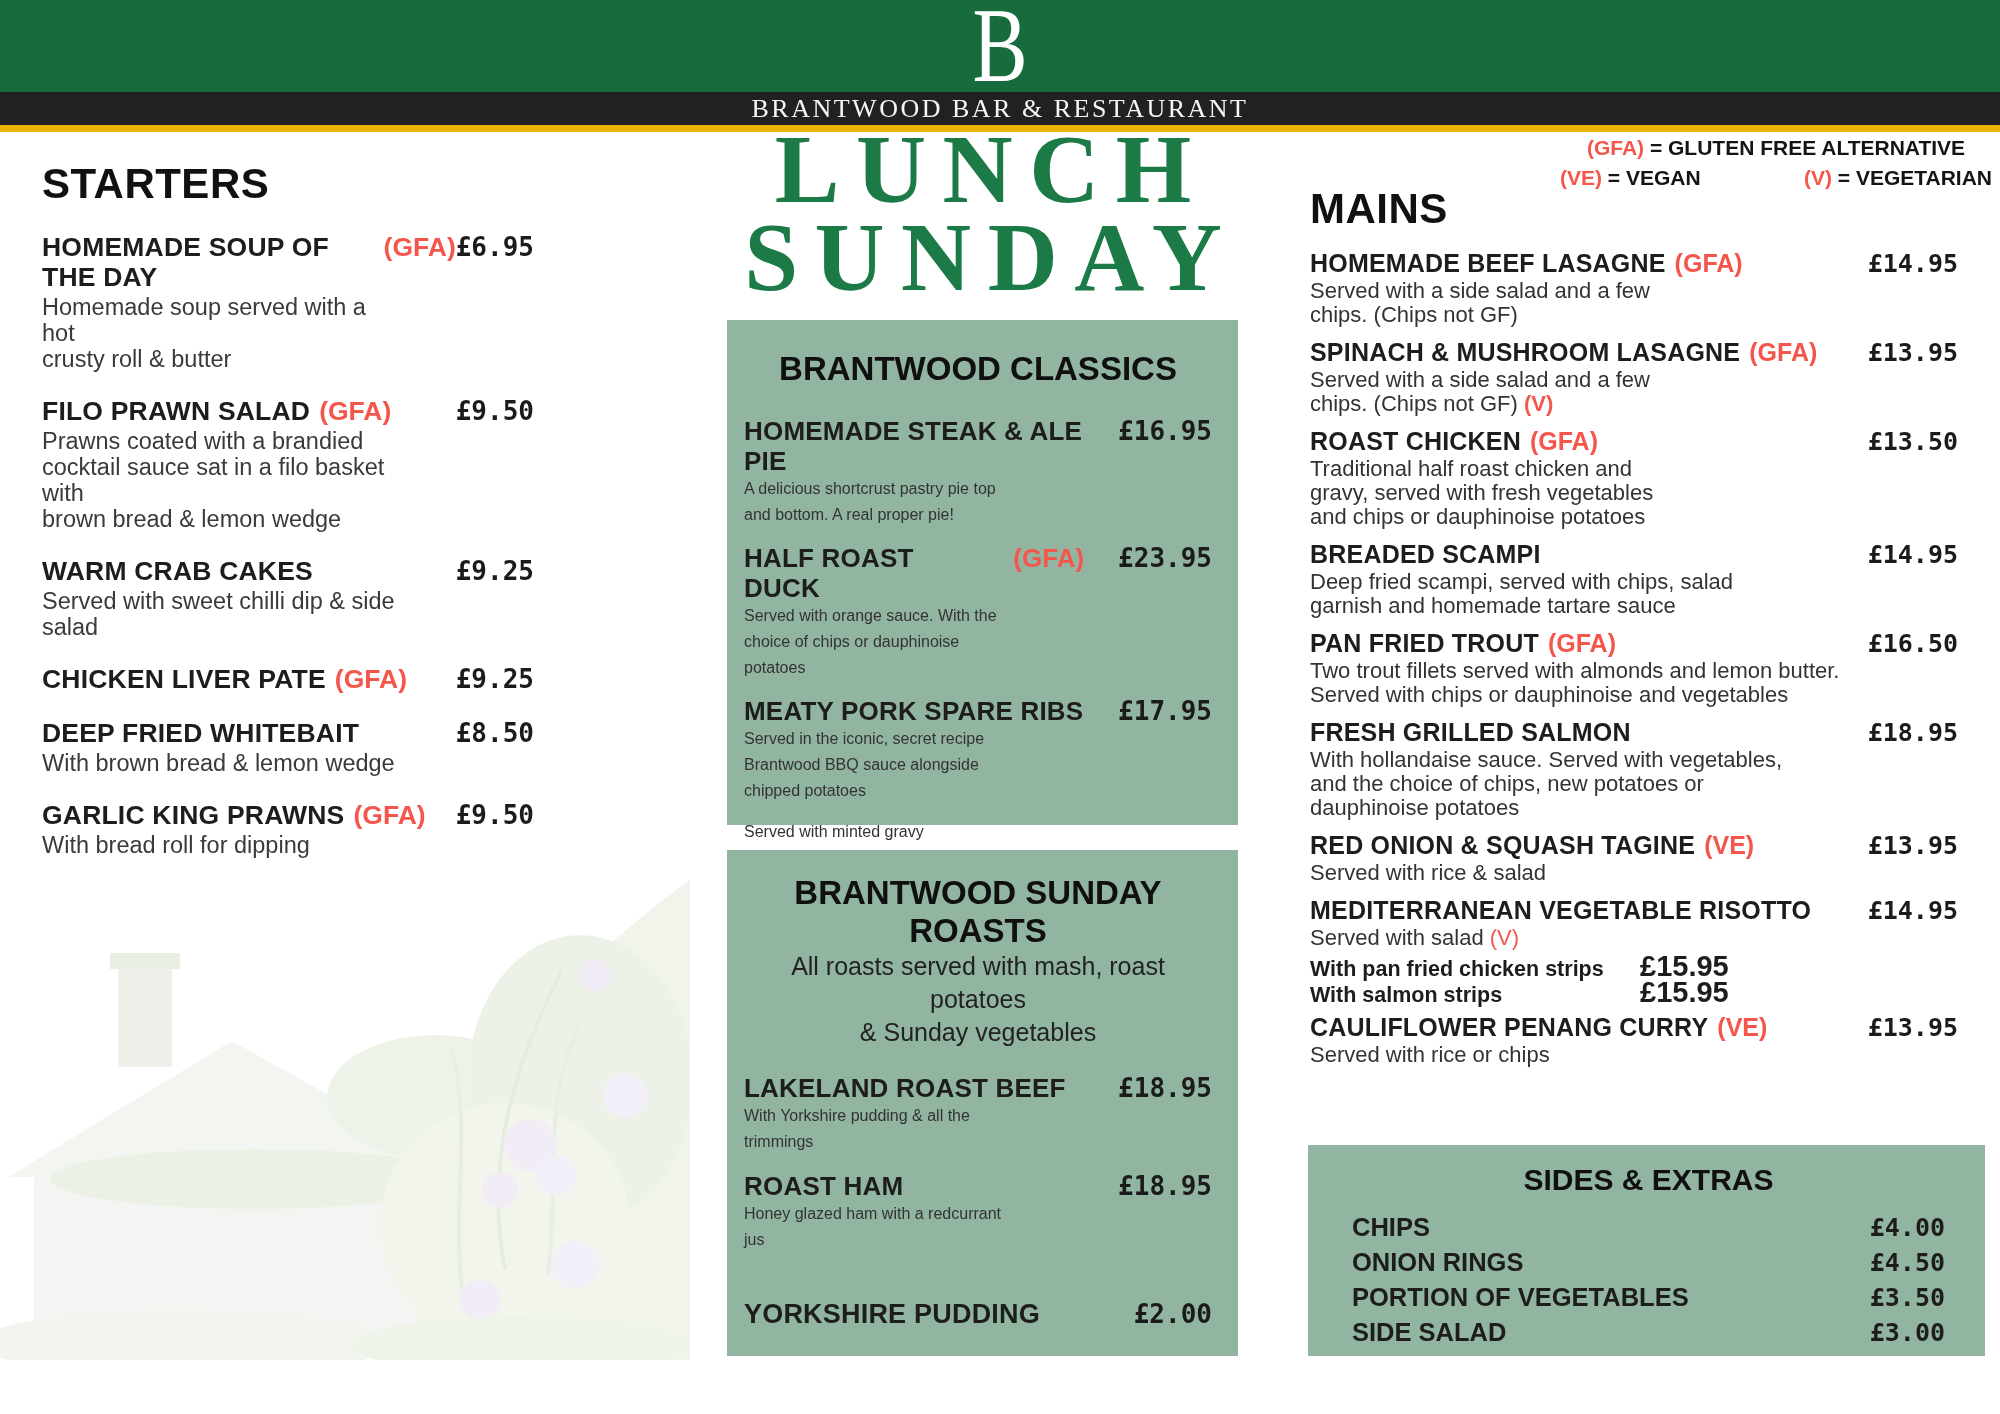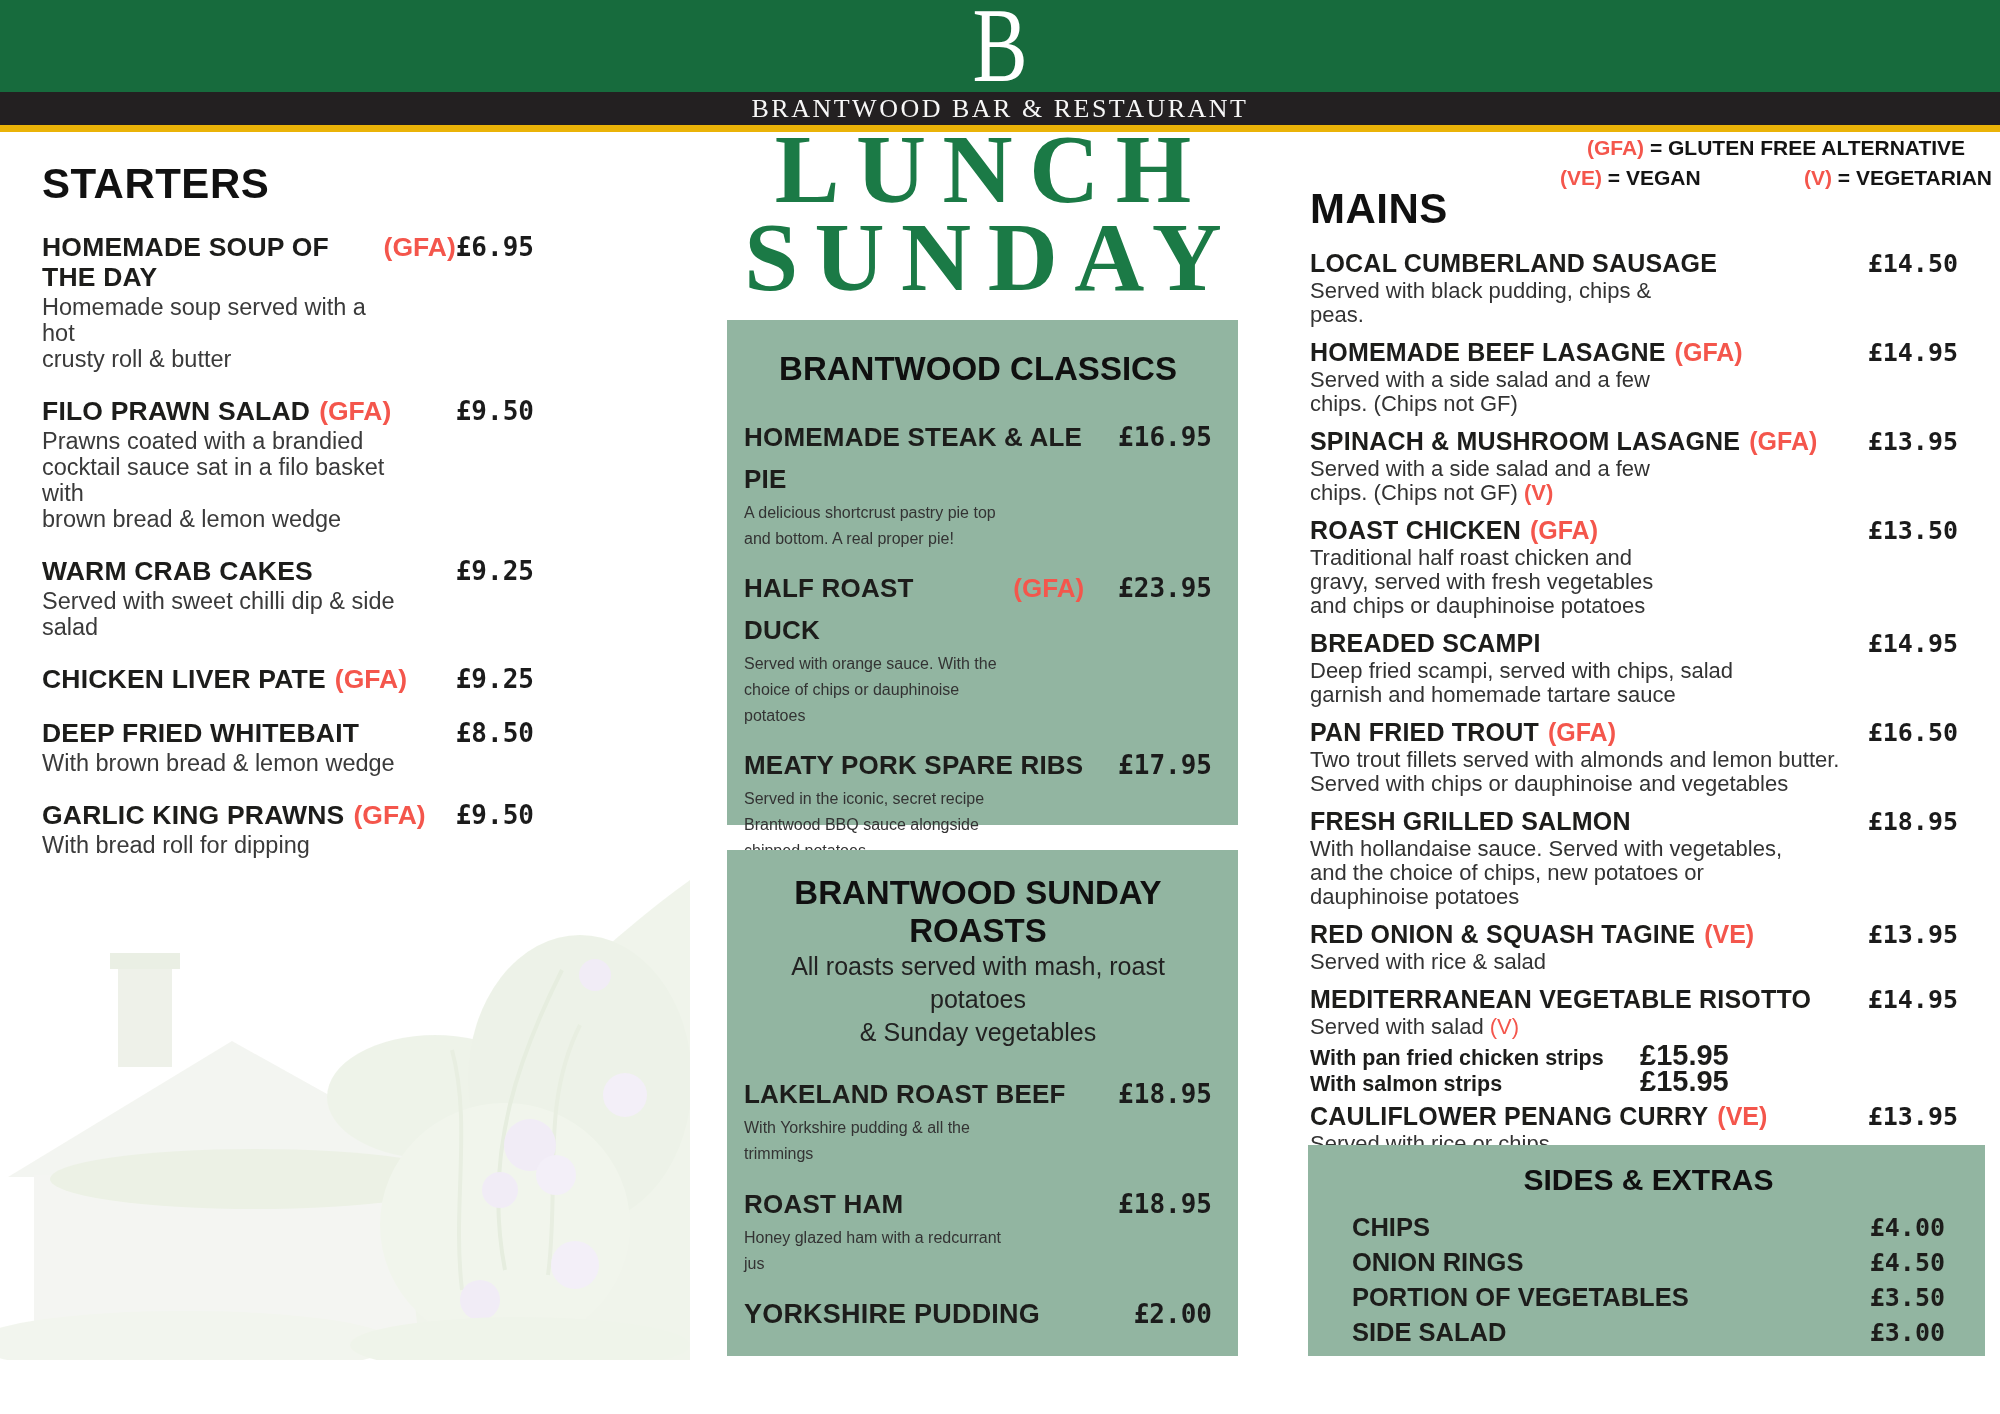--- a/index.html
+++ b/index.html
@@ -44,21 +44,21 @@
   .starters .iprice{font-size:26px;}
   .starters .idesc{font-size:23.5px;line-height:26px;max-width:360px;}
   .starters .item{margin-bottom:24px;}
 
   
   .gbox{position:absolute;left:727px;width:511px;background:#92B5A1;box-sizing:border-box;}
   .classics{top:320px;height:505px;padding:30px 26px 0 17px;}
   .roasts{top:850px;height:506px;padding:24px 26px 26px 17px;display:flex;flex-direction:column;}
   .gbox-h{font-size:33px;font-weight:700;text-align:center;line-height:38px;color:#101010;}
   .classics .gbox-h{margin-bottom:28px;}
-  .gbox .irow{font-size:26px;line-height:42px;gap:34px;}
+  .gbox .irow{font-size:26px;line-height:30px;gap:34px;}
   .gbox .iprice{font-size:26px;}
   .gbox .idesc{font-size:16px;line-height:26px;max-width:370px;color:#333;}
   .classics .item{margin-bottom:15px;}
   .gbox-sub{font-size:25px;line-height:33px;text-align:center;color:#222;margin-bottom:24px;white-space:pre-line;}
   .roasts .item{margin-bottom:16px;}
   .footer-item{margin-top:auto;display:flex;align-items:baseline;font-size:27px;font-weight:700;}
   .footer-item .iprice{font-size:26px;}
 
   
   .mains{position:absolute;left:1310px;top:185px;width:648px;}
@@ -229,28 +229,20 @@
 
     <div class="footer-item">
       <span class="iname">YORKSHIRE PUDDING</span>
       <span class="iprice">£2.00</span>
     </div>
   </section>
 
   <section class="mains">
     <h2 class="col-h" style="margin:0 0 16px 0;">MAINS</h2>
 
-    <div class="item">
-      <div class="irow">
-          <span class="iname">LOCAL CUMBERLAND SAUSAGE</span>
-          <span class="iprice">£14.50</span>
-        </div>
-      <div class="idesc">Served with black pudding, chips &amp;
-peas.</div>
-    </div>
     <div class="item">
       <div class="irow">
           <span class="iname">HOMEMADE BEEF LASAGNE</span>
           <span class="ibadge">(GFA)</span>
           <span class="iprice">£14.95</span>
         </div>
       <div class="idesc">Served with a side salad and a few
 chips. (Chips not GF)</div>
     </div>
     <div class="item">

